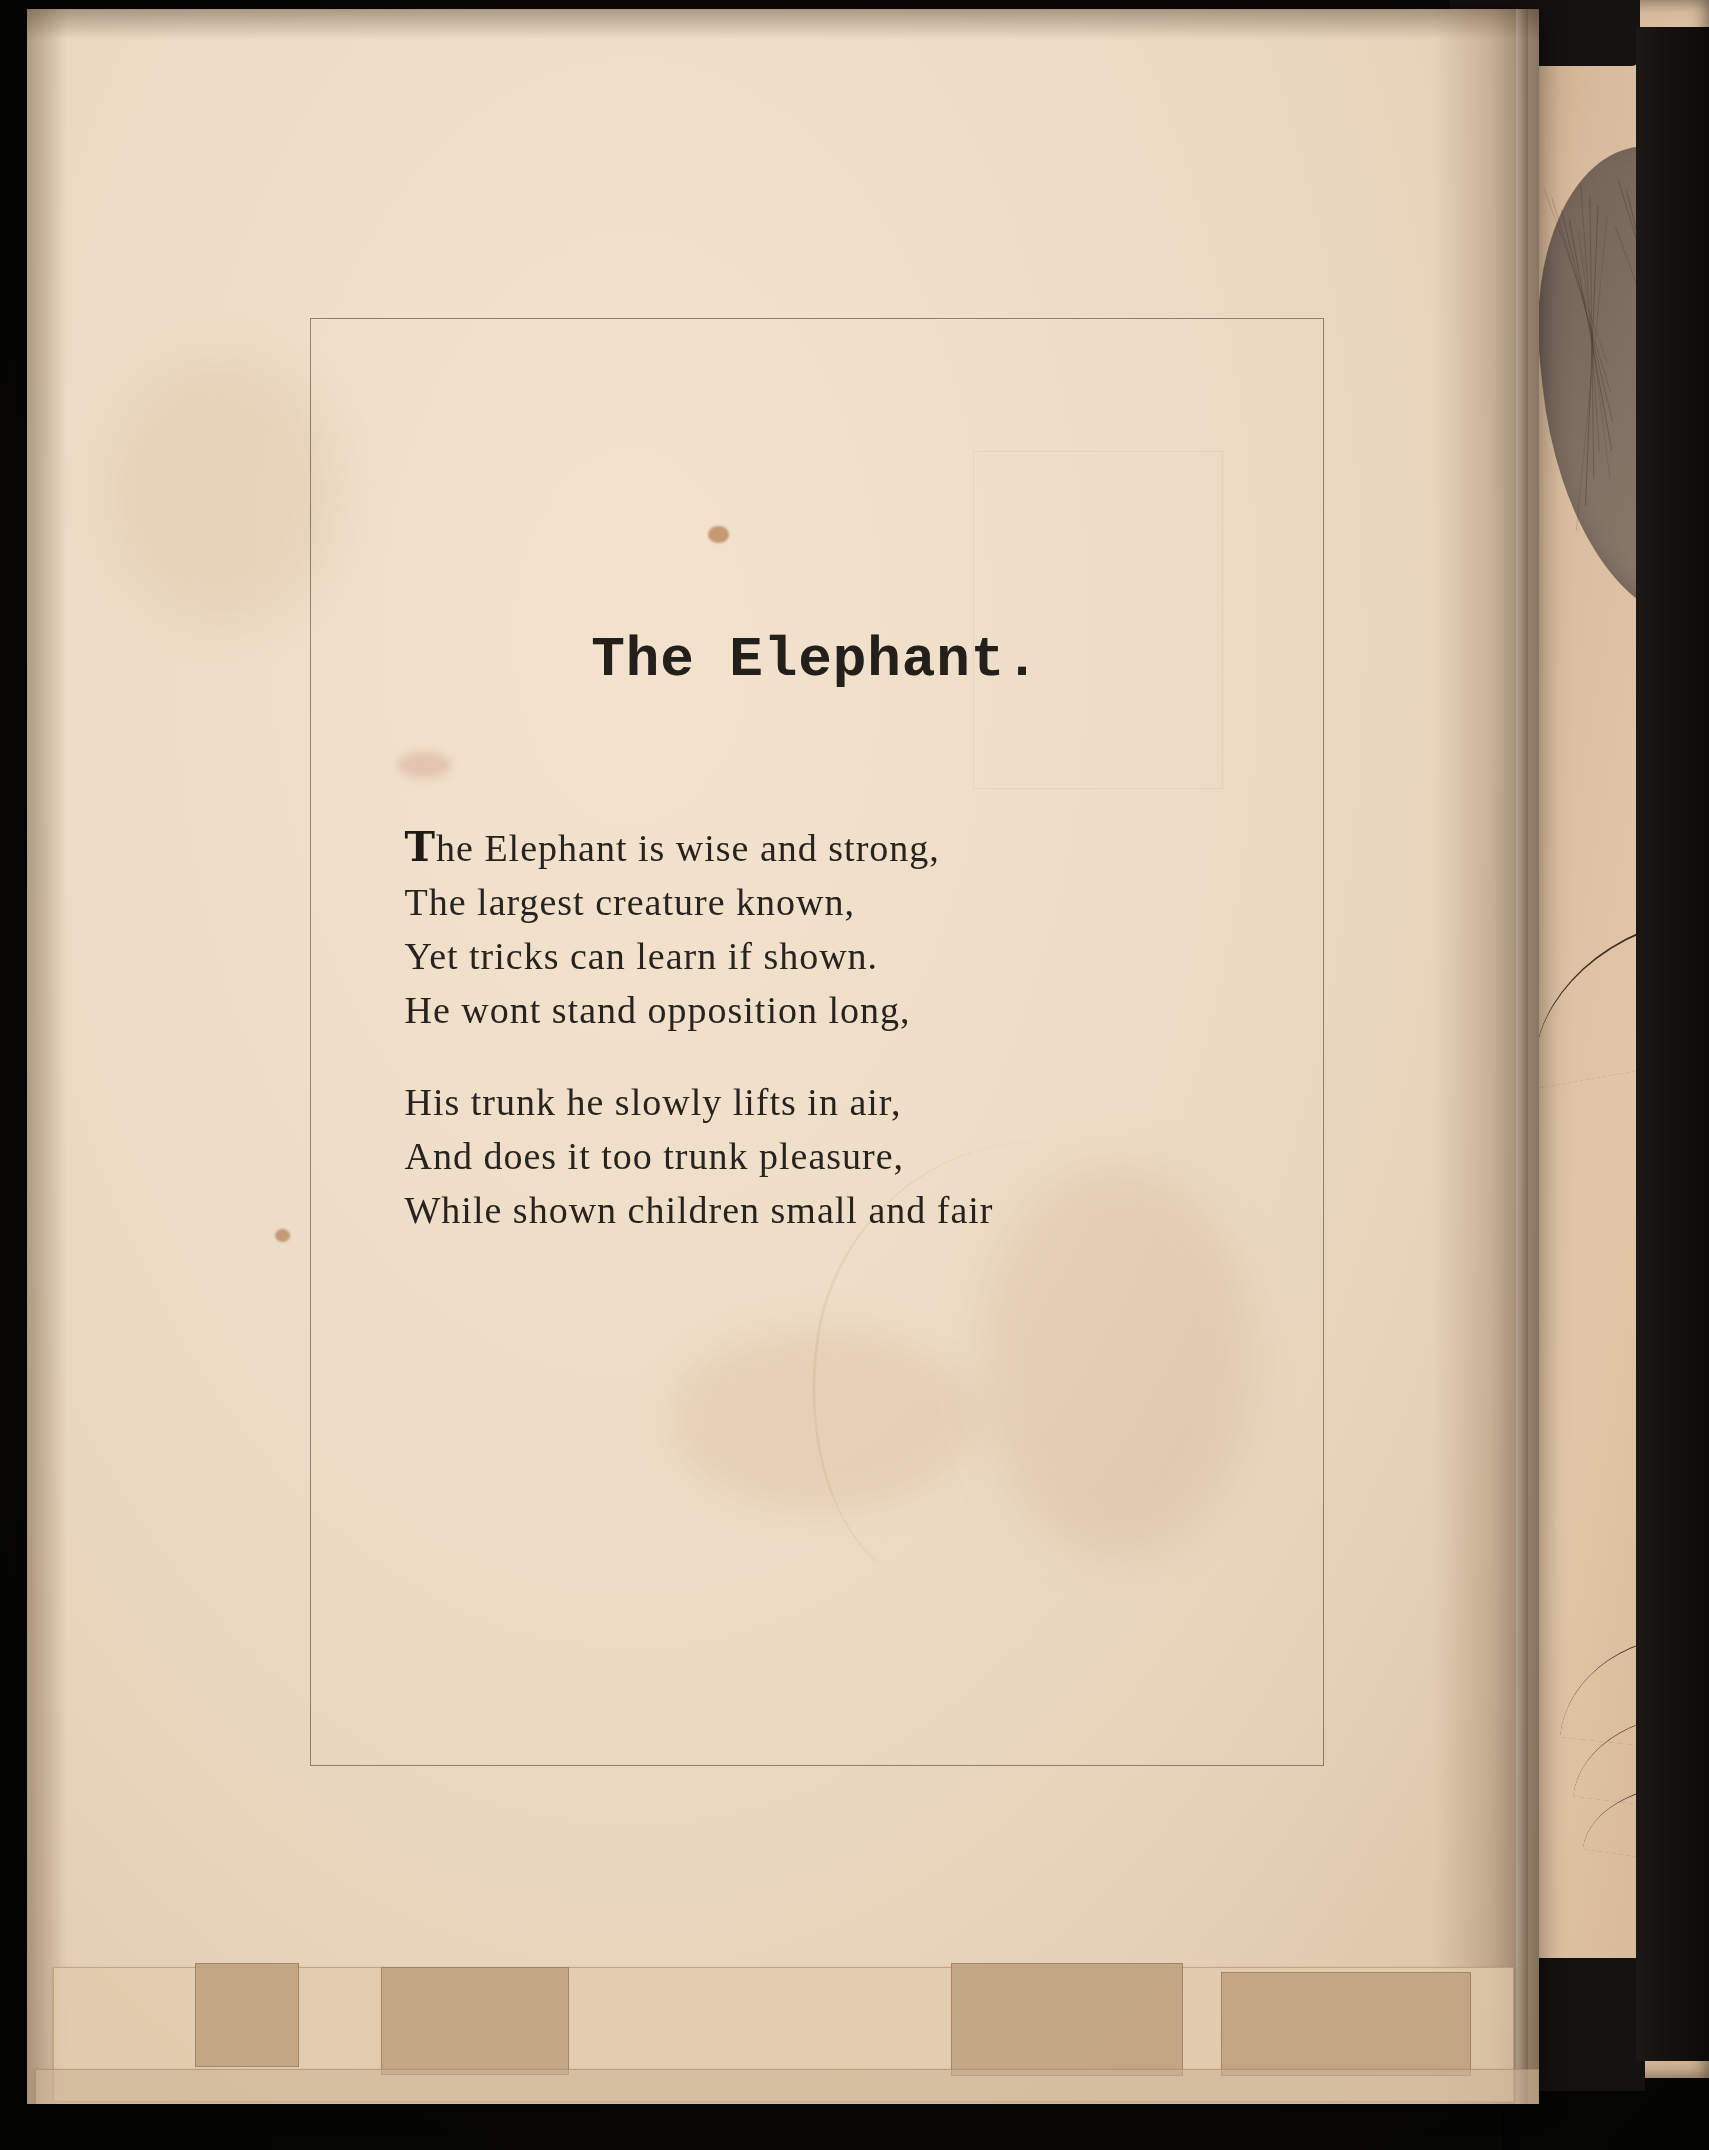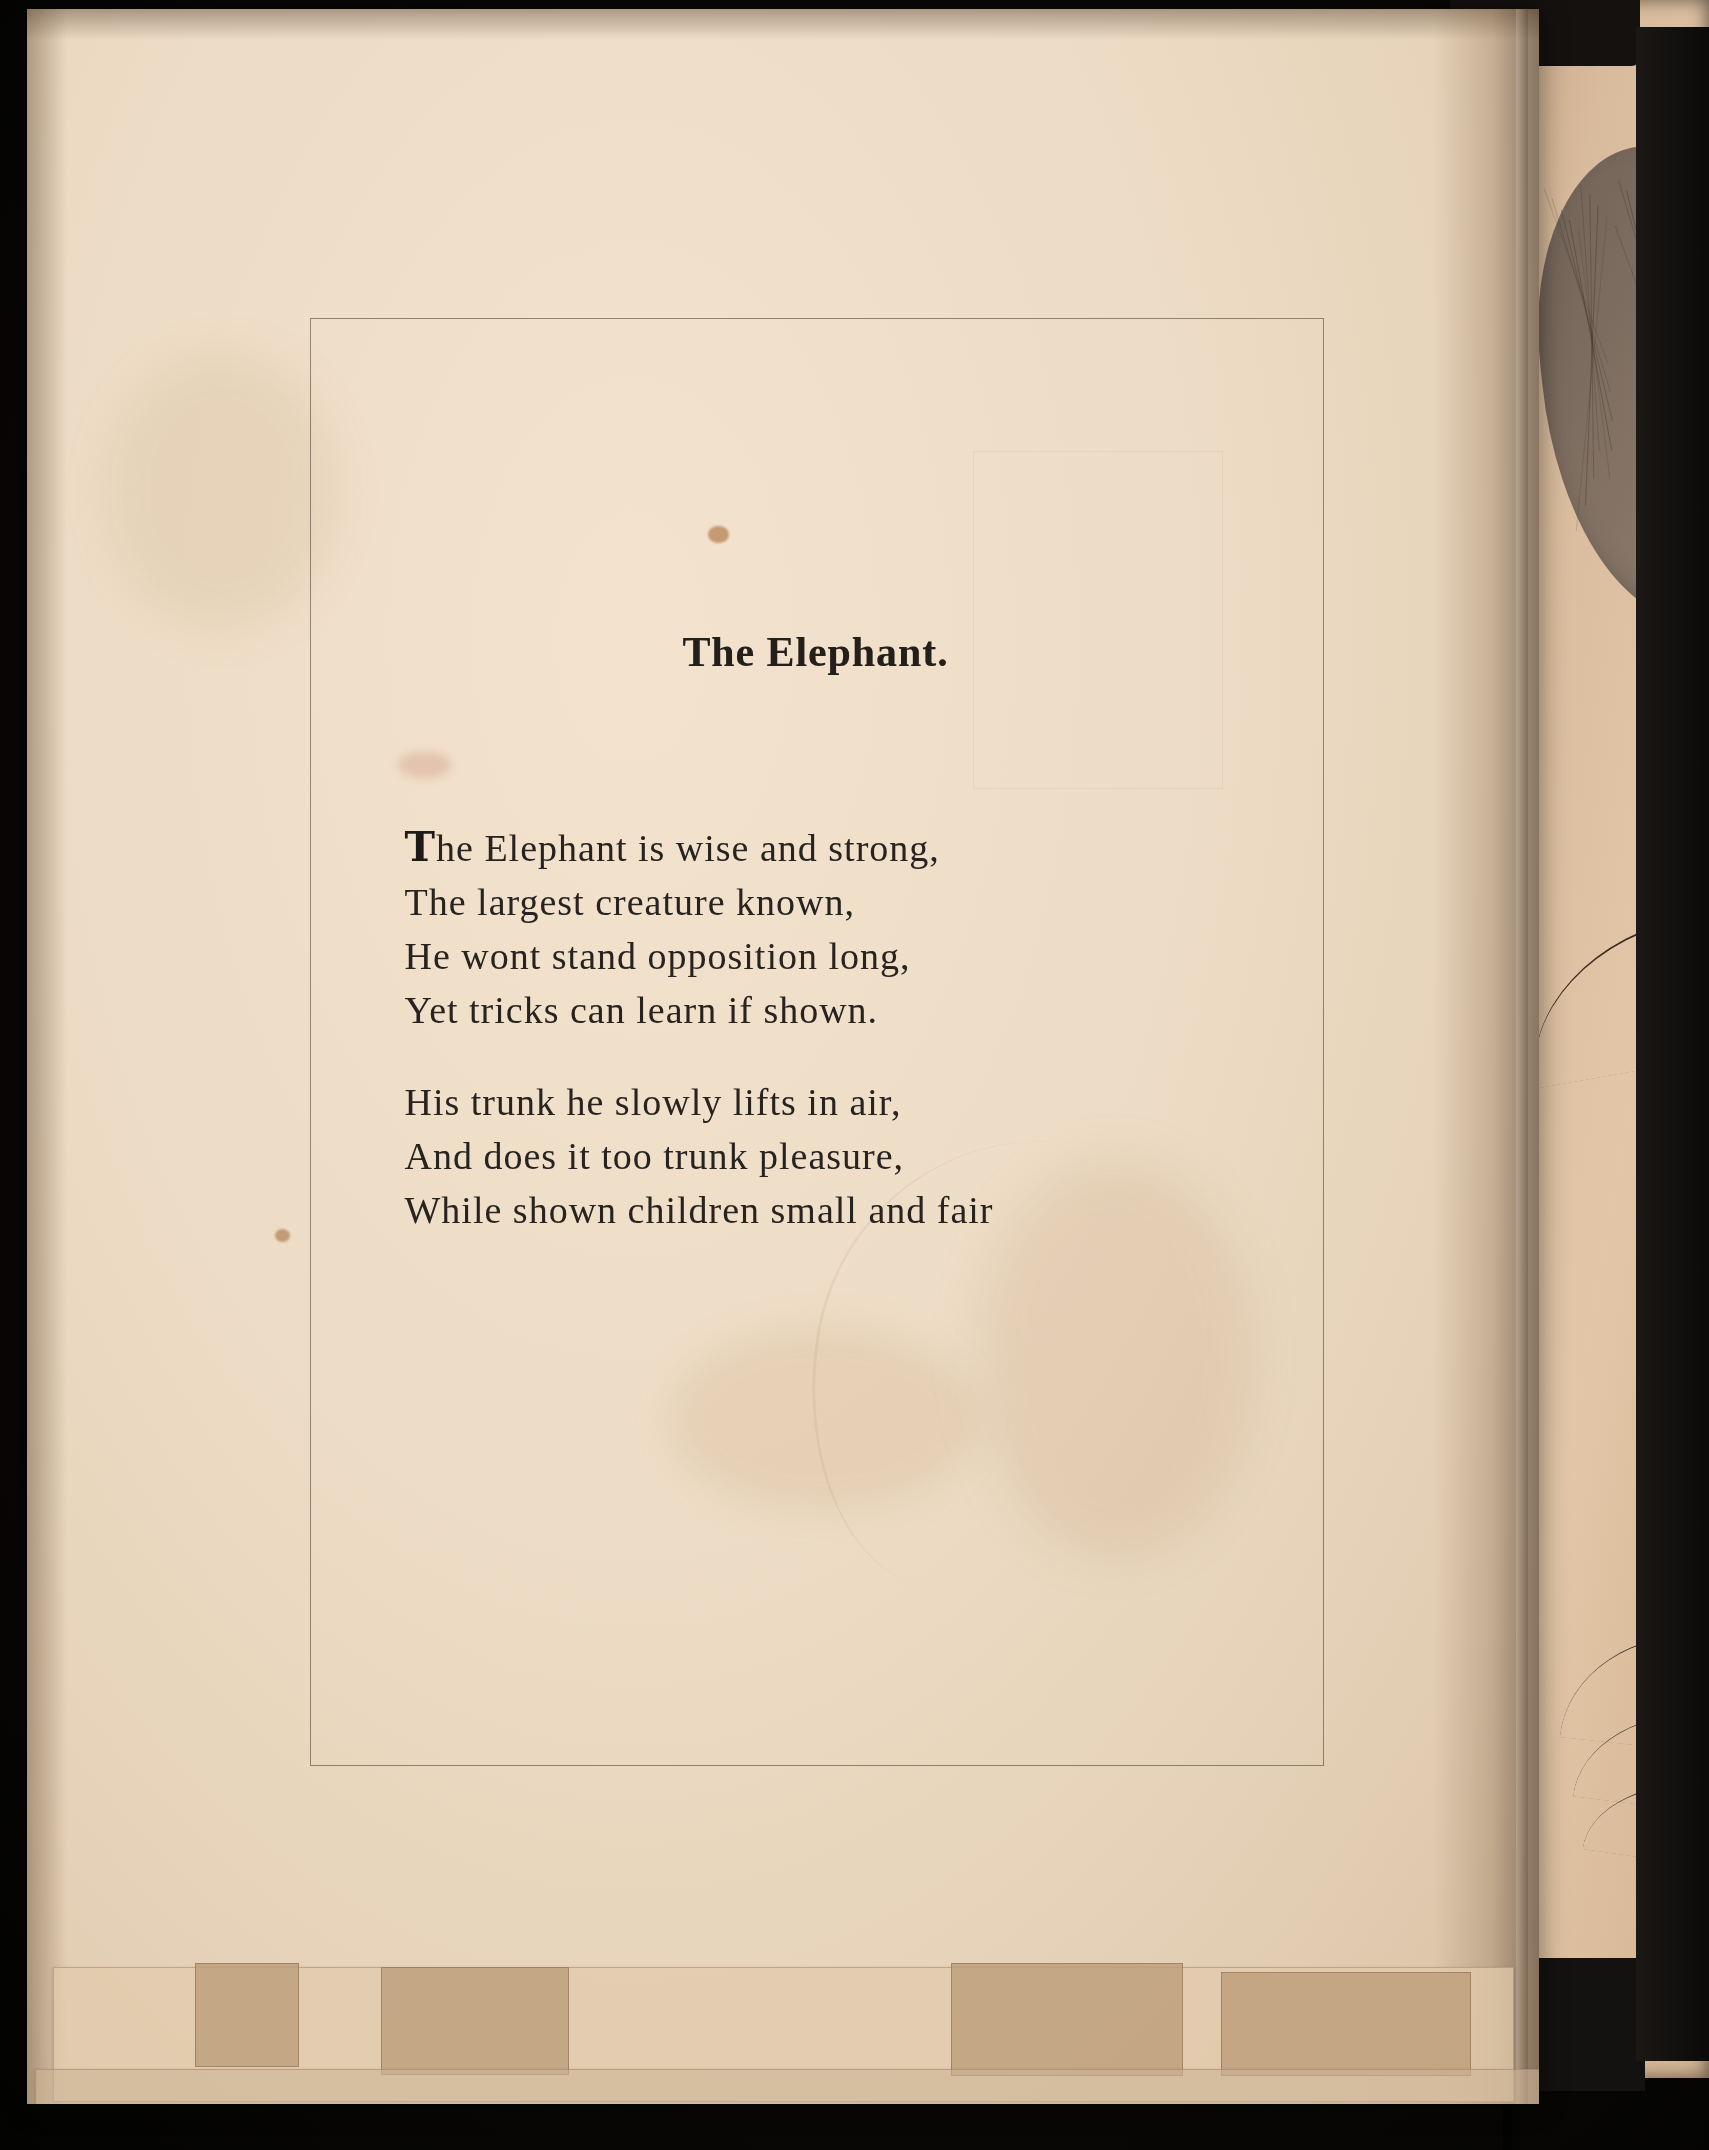--- a/index.html
+++ b/index.html
@@ -214,23 +214,23 @@
     opacity: 0.16;
   }
 
   
   .poem-title {
     position: absolute;
     left: 283px;
     top: 619px;
     width: 1012px;
     text-align: center;
-    font-family: Liberation Serif, serif;
+    font-family: Liberation Mono, monospace;
     font-weight: 700;
-    font-size: 42px;
+    font-size: 56px;
     letter-spacing: 0.9px;
     color: #23201c;
     text-shadow: 0 0.4px 0 rgba(0,0,0,0.25);
   }
 
   .verses {
     position: absolute;
     left: 378px;
     top: 809px;
     width: 840px;
@@ -332,22 +332,22 @@
 
     <div class="poem-title">The Elephant.</div>
 
     <div class="verses">
 
       <div class="stanza">
         <div class="line dropcap-line">
           <span class="cap">T</span><span>he Elephant is wise and strong,</span>
         </div>
         <div class="line">The largest creature known,</div>
+        <div class="line">Yet tricks can learn if shown.</div>
         <div class="line">He wont stand opposition long,</div>
-        <div class="line">Yet tricks can learn if shown.</div>
       </div>
 
       <div class="stanza">
         <div class="line">His trunk he slowly lifts in air,</div>
         <div class="line">And does it too trunk pleasure,</div>
         <div class="line">While shown children small and fair</div>
       </div>
 
     </div>
 

